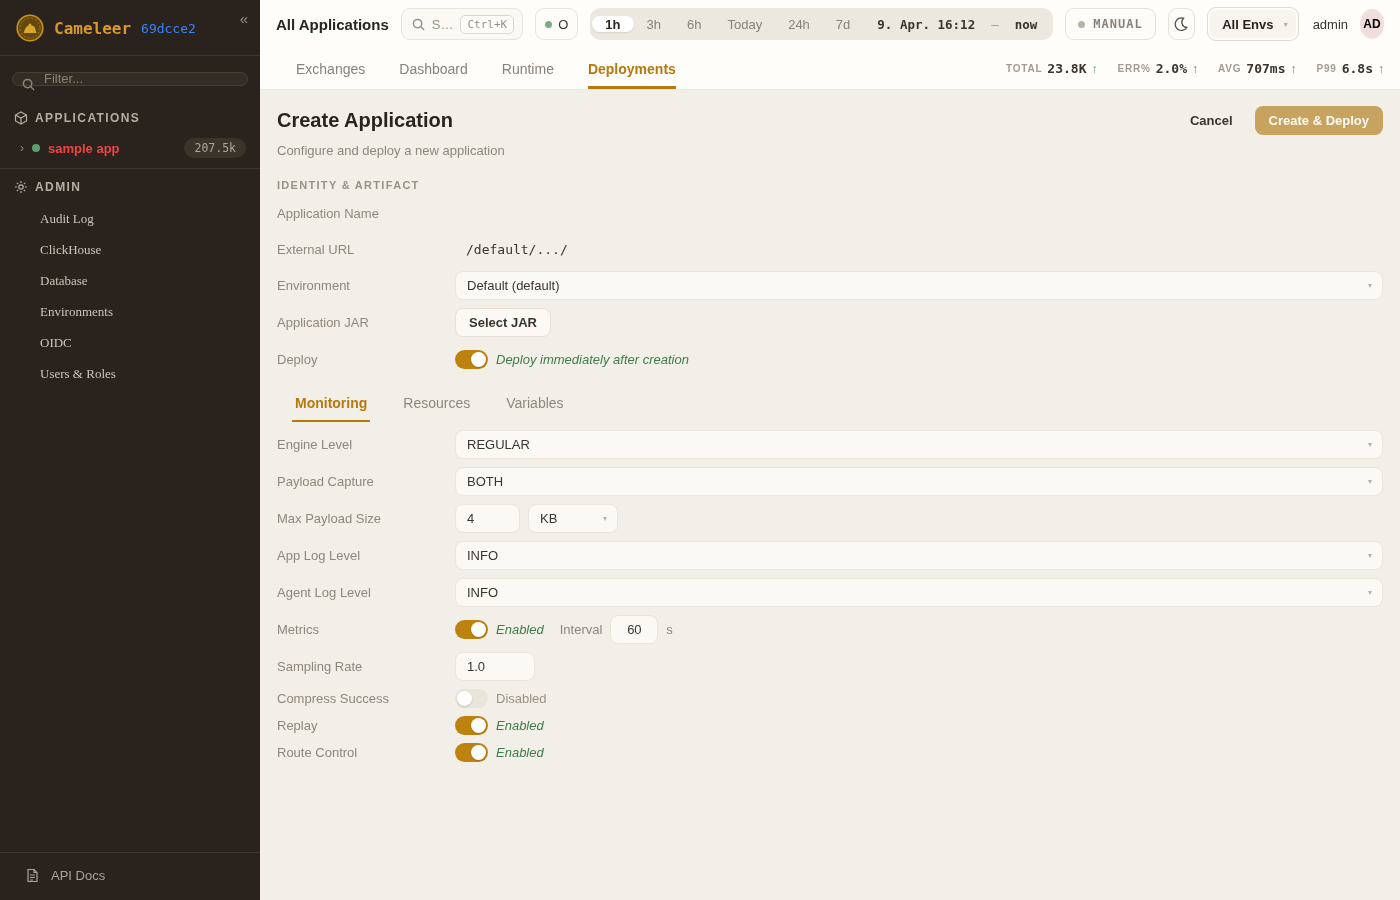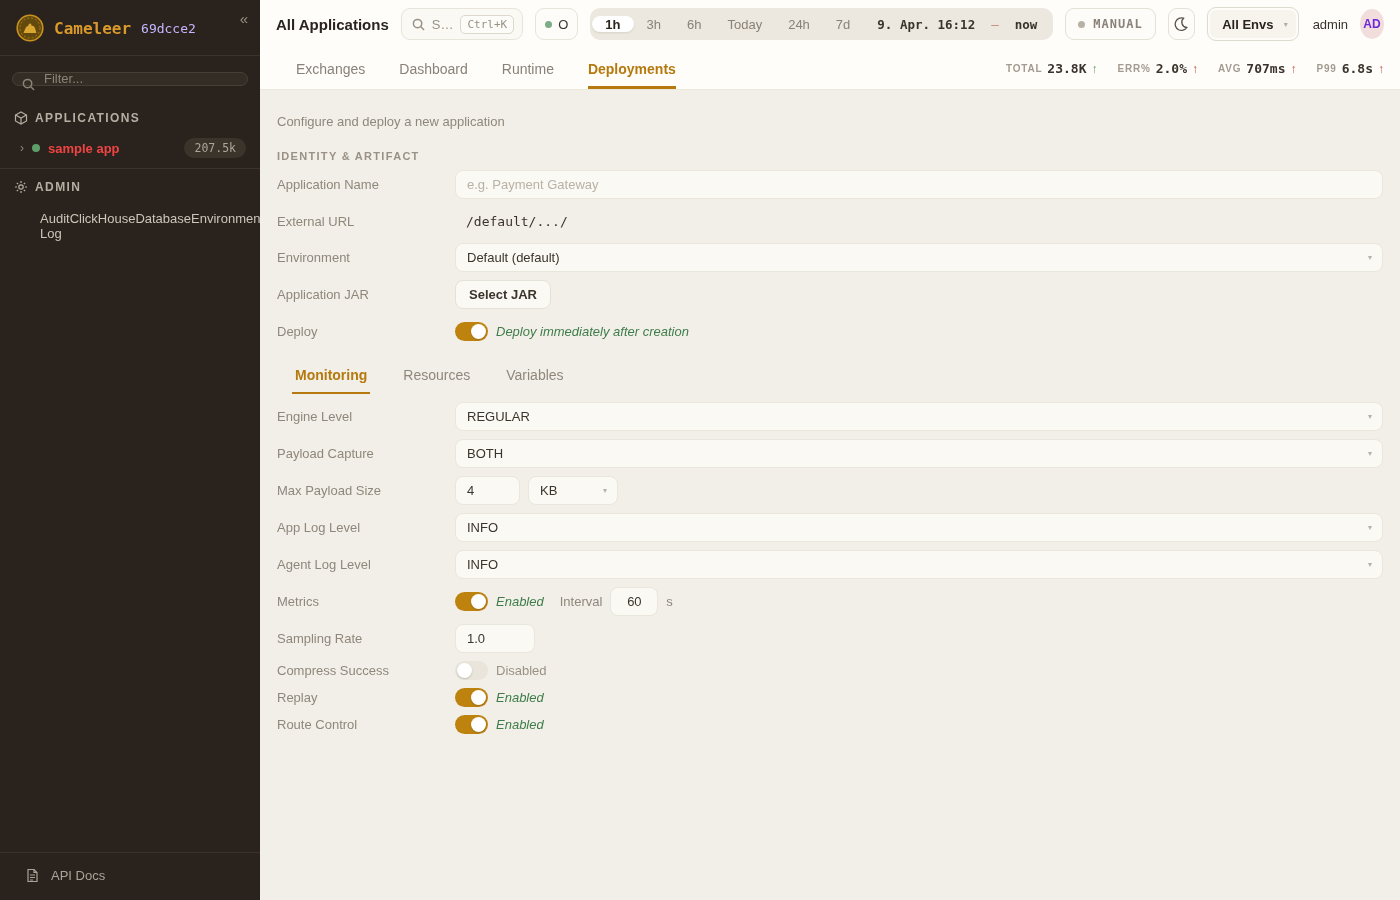--- a/index.html
+++ b/index.html
@@ -5,34 +5,34 @@
   * { margin:0; padding:0; box-sizing:border-box; }
   html,body { width:1400px; height:900px; }
   body { font-family:"Liberation Sans", sans-serif; background:#F2EFE8; overflow:hidden; }
   .mono { font-family:"DejaVu Sans Mono", monospace; }
   .app { position:relative; width:1400px; height:900px; }
 
   
   .sidebar { position:absolute; left:0; top:0; width:260px; height:900px; background:#2A231D; color:#C6BFB4; display:flex; flex-direction:column; }
   .sb-head { display:flex; align-items:center; gap:10px; padding:14px 14px 13px 16px; position:relative; }
   .logo-name { font-family:"DejaVu Sans Mono", monospace; font-weight:bold; color:#D9992B; font-size:16px; }
-  .logo-suffix { font-family:"DejaVu Sans Mono", monospace; color:#c4b5fd; font-size:13px; }
+  .logo-suffix { font-family:"DejaVu Sans Mono", monospace; color:#3b82f6; font-size:13px; }
   .collapse-btn { position:absolute; right:12px; top:10px; color:#9A9186; font-size:15px; cursor:pointer; }
   .sb-divider { border-top:1px solid #3B332B; }
   .filter-wrap { margin:13px 12px; position:relative; }
   .filter-wrap svg { position:absolute; left:10px; top:9px; }
   .filter-input { width:100%; height:14px; background:#342D26; border:1px solid #473F35; border-radius:8px; color:#C6BFB4; padding:0 10px 0 31px; font-size:13px; font-family:"Liberation Sans", sans-serif; outline:none; }
   .filter-input::placeholder { color:#8C8478; }
   .sb-section { display:flex; align-items:center; gap:7px; padding:11px 14px 7px; color:#B6AEA3; font-size:12px; font-weight:bold; letter-spacing:1.4px; }
   .app-row { display:flex; align-items:center; gap:8px; padding:6px 14px 10px 20px; cursor:pointer; }
   .app-chevron { color:#8C8478; font-size:12px; }
   .green-dot { width:8px; height:8px; border-radius:50%; background:#5E9E6B; }
   .app-name { color:#ef4444; font-size:13px; font-weight:bold; }
   .app-count { margin-left:auto; background:#3B342B; color:#ADA59A; font-family:"DejaVu Sans Mono", monospace; font-size:11.5px; padding:3px 10px; border-radius:11px; }
-  .admin-list { display:flex; flex-direction:row; padding:2px 12px 8px 40px; }
+  .admin-list { display:flex; flex-direction:column; padding:2px 12px 8px 40px;font-family:Liberation Serif, serif; }
   .admin-item { font-size:13px; color:#CCC5BA; padding:7.5px 0; cursor:pointer; }
   .sb-spacer { flex:1; }
   .sb-foot { border-top:1px solid #3B332B; display:flex; align-items:center; gap:11px; padding:15px 16px 17px 25px; }
   .sb-foot-label { font-size:13px; color:#ABA399; }
 
   
   .main { position:absolute; left:260px; top:0; width:1140px; height:900px; background:#F2EFE8; display:flex; flex-direction:column; }
   .topbar { height:48px; background:#FEFDFA; display:flex; align-items:center; padding:0 16px; gap:12px; flex:none; }
   .topbar-title { font-size:15px; font-weight:bold; color:#2B241E; white-space:nowrap; }
   .searchbox { display:flex; align-items:center; gap:7px; height:32px; border:1px solid #E8E4DA; background:#FBF9F4; border-radius:9px; padding:0 8px 0 10px; cursor:text; }
@@ -46,21 +46,21 @@
   .seg-date { display:flex; align-items:center; gap:16px; padding:0 14px; font-family:"DejaVu Sans Mono", monospace; font-size:12.5px; font-weight:bold; color:#3B342C; cursor:pointer; white-space:nowrap; }
   .seg-date .sep { color:#C2897B; font-weight:normal; }
   .manual-btn { display:flex; align-items:center; gap:8px; height:32px; border:1px solid #E5E1D6; border-radius:9px; padding:0 12px; background:#FDFCF9; cursor:pointer; }
   .manual-dot { width:7px; height:7px; border-radius:50%; background:#B8B1A6; }
   .manual-label { font-family:"DejaVu Sans Mono", monospace; font-size:12px; color:#8A8178; letter-spacing:1px; font-weight:bold; }
   .icon-btn { width:34px; height:32px; border:1px solid #E5E1D6; border-radius:9px; background:#FDFCF9; display:flex; align-items:center; justify-content:center; cursor:pointer; }
   .env-select { display:flex; align-items:center; height:34px; width:108px; border:1px solid #E0DBD0; border-radius:9px; background:#F7F4ED; padding:0 10px 0 14px; cursor:pointer; box-shadow:inset 0 0 0 2px #FDFCF9; }
   .env-select .txt { font-size:13px; color:#2B241E; font-weight:bold; }
   .env-select .arr { margin-left:auto; color:#B4AC9F; font-size:8px; }
   .user-name { font-size:13px; color:#3B342C; margin-left:2px; white-space:nowrap; }
-  .avatar { width:30px; height:30px; border-radius:50%; background:#F1DEDC; color:#6d28d9; font-size:12px; font-weight:bold; display:flex; align-items:center; justify-content:center; cursor:pointer; }
+  .avatar { width:30px; height:30px; border-radius:50%; background:#F1DEDC; color:#000000; font-size:12px; font-weight:bold; display:flex; align-items:center; justify-content:center; cursor:pointer; }
 
   .tabbar { height:42px; background:#FEFDFA; border-bottom:1px solid #EBE7DD; display:flex; align-items:stretch; padding:0 16px 0 36px; flex:none; }
   .tabs { display:flex; gap:34px; }
   .tab { display:flex; align-items:center; font-size:14px; color:#8A8178; cursor:pointer; border-bottom:3px solid transparent; padding-top:3px; }
   .tab.active { color:#B5790D; font-weight:bold; border-bottom-color:#B5790D; }
   .stats { margin-left:auto; display:flex; align-items:center; gap:20px; }
   .stat { display:flex; align-items:center; gap:5px; }
   .stat-label { font-size:10px; color:#A39B8F; letter-spacing:.8px; font-weight:bold; }
   .stat-value { font-family:"DejaVu Sans Mono", monospace; font-size:13px; font-weight:bold; color:#3B342C; }
   .stat-arrow.good { color:#5B9E66; } .stat-arrow.bad { color:#C2564A; }
@@ -248,29 +248,33 @@
         </div>
         <div class="stat">
           <span class="stat-label">P99</span>
           <span class="stat-value mono">6.8s</span>
           <span class="stat-arrow bad">↑</span>
         </div>
       </div>
     </div>
 
     <div class="content">
+      <div class="page-head">
+        <span class="page-title">Create Application</span>
+        <div class="head-actions">
+          <span class="cancel-btn">Cancel</span>
+          <button class="submit-btn">Create &amp; Deploy</button>
+        </div>
+      </div>
       <div class="page-subtitle">Configure and deploy a new application</div>
 
       <div class="section-label">IDENTITY &amp; ARTIFACT</div>
 
       <div class="form-row">
         <span class="form-label">Application Name</span>
-        <div class="form-control">
-          <input type="text" class="text-input full" placeholder="e.g. Payment Gateway" style="">
-        </div>
       </div>
 
       <div class="form-row">
         <span class="form-label">External URL</span>
         <div class="form-control">
           <span class="mono-value" style="padding-left:11px;">/default/.../</span>
         </div>
       </div>
 
       <div class="form-row">

